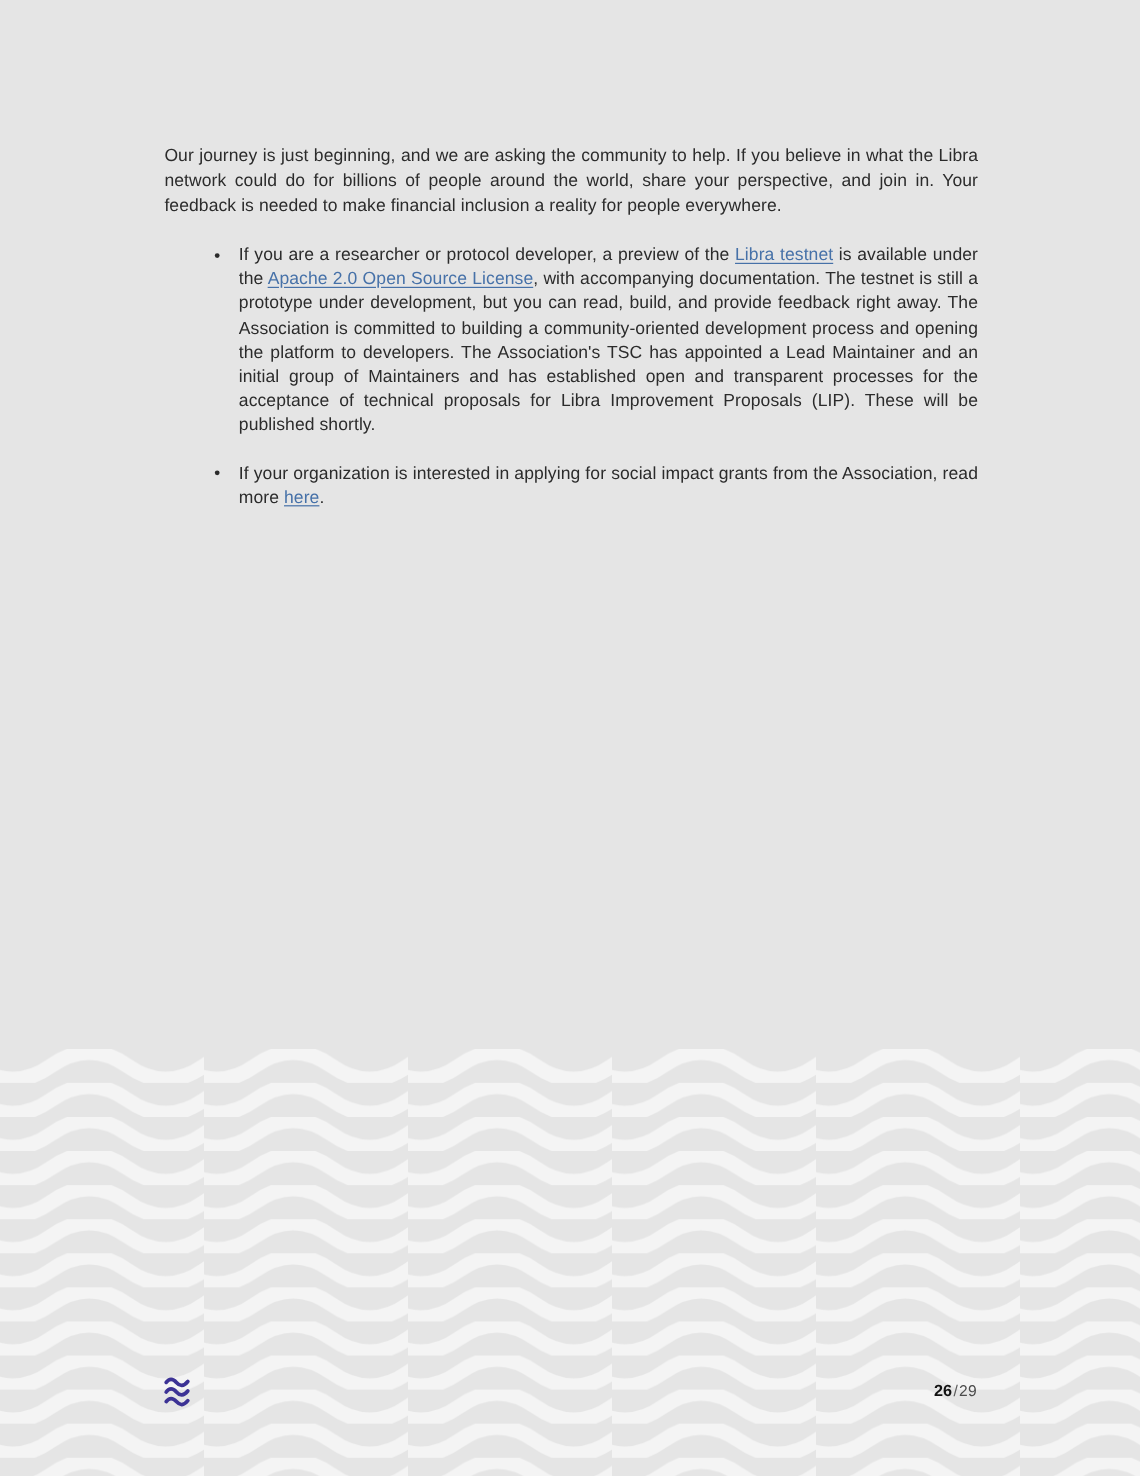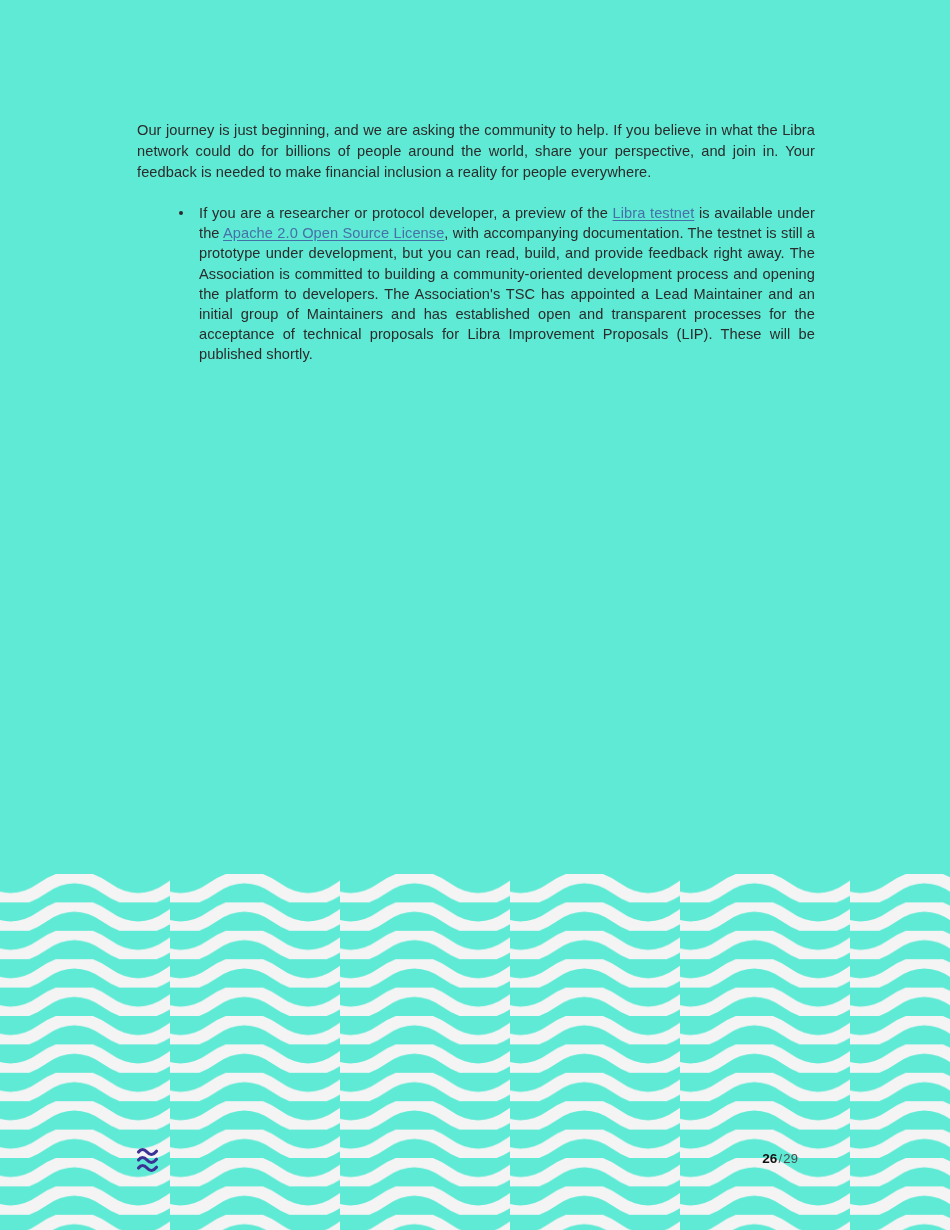--- a/index.html
+++ b/index.html
@@ -13,21 +13,21 @@
     font-family: "Liberation Sans", sans-serif;
     overflow: hidden;
     position: relative;
   }
 
   
   .page {
     position: relative;
     width: 950px;
     height: 1230px;
-    background: #5eead4;
+    background: #e5e5e5;
     overflow: hidden;
   }
 
   
   .wave-band {
     position: absolute;
     left: 0;
     top: 874px;
     width: 950px;
     height: 356px;
@@ -97,21 +97,21 @@
     position: absolute;
     left: 136px;
     top: 1146px;
     width: 26px;
     height: 28px;
   }
   .footer-logo svg { display: block; }
 
   .page-number {
     position: absolute;
-    right: 152px;
+    right: 136px;
     top: 1150px;
     font-size: 13px;
     line-height: 18px;
     color: #3a3a3a;
     letter-spacing: 0.01em;
     white-space: nowrap;
     margin-left: 31px;
   }
   .page-number .current {
     font-weight: bold;
@@ -151,20 +151,24 @@
 
     <p class="intro-paragraph">Our journey is just beginning, and we are asking the community to help. If you believe in what the Libra network could do for billions of people around the world, share your perspective, and join in. Your feedback is needed to make financial inclusion a reality for people everywhere.</p>
 
     <ul class="bullet-list">
 
       <li>
         <span class="bullet-dot"></span>
         <span class="li-text">If you are a researcher or protocol developer, a preview of the <a class="doclink" href="#">Libra testnet</a> is available under the <a class="doclink" href="#">Apache 2.0 Open Source License</a>, with accompanying documentation. The testnet is still a prototype under development, but you can read, build, and provide feedback right away. The Association is committed to building a community-oriented development process and opening the platform to developers. The Association's TSC has appointed a Lead Maintainer and an initial group of Maintainers and has established open and transparent processes for the acceptance of technical proposals for Libra Improvement Proposals (LIP). These will be published shortly.</span>
       </li>
 
+      <li>
+        <span class="bullet-dot"></span>
+        <span class="li-text">If your organization is interested in applying for social impact grants from the Association, read more <a class="doclink" href="#">here</a>.</span>
+      </li>
 
     </ul>
   </div>
 
   <div class="footer-logo">
     <svg width="26" height="28" viewBox="0 0 26 28" xmlns="http://www.w3.org/2000/svg">
       <g fill="none" stroke="#3c3295" stroke-width="3.1" stroke-linecap="round">
         <path d="M 2.5 6 C 5 2.6, 8 2.6, 11 6 C 14 9.4, 17 9.4, 20.5 5.2"></path>
         <path d="M 2.5 14 C 5 10.6, 8 10.6, 11 14 C 14 17.4, 17 17.4, 20.5 13.2"></path>
         <path d="M 2.5 22 C 5 18.6, 8 18.6, 11 22 C 14 25.4, 17 25.4, 20.5 21.2"></path>

